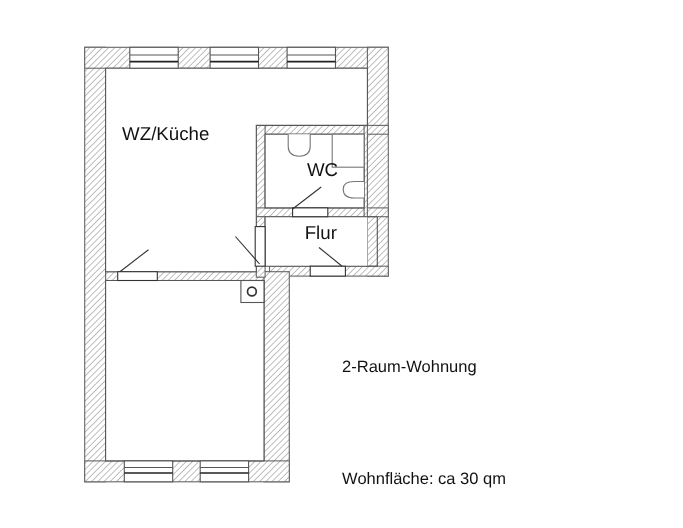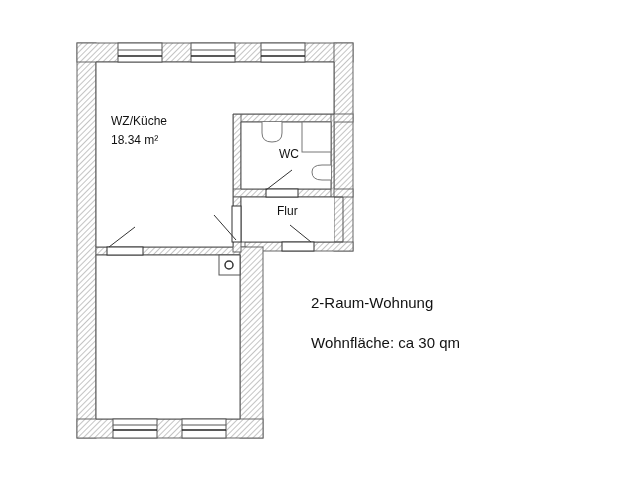--- a/index.html
+++ b/index.html
@@ -1,20 +1,20 @@
 <!DOCTYPE html>
 <html><head>
 <meta charset="utf-8">
 <style>
   html, body { margin:0; padding:0; background:#ffffff; }
   body { width:621px; height:480px; position:relative; overflow:hidden; font-family:"Liberation Sans", sans-serif; }
   svg.plan { position:absolute; left:0; top:0; }
-  .label { position:absolute; color:#111; font-family:"Liberation Sans", sans-serif; font-size:12px; line-height:19px; white-space:nowrap; }
+  .label { position:absolute; color:#111; font-family:"Liberation Sans", sans-serif; font-size:17px; line-height:19px; white-space:nowrap; }
   .info { position:absolute; left:311px; top:293px; font-family:"Liberation Sans", sans-serif; font-size:15px; line-height:20px; color:#111; }
-  .info div { white-space:pre; }
+  .info div { white-space:pre;margin-top:31px; }
 </style>
 </head>
 <body>
 
 <svg class="plan" width="621" height="480" viewBox="0 0 621 480">
   <defs>
     <pattern id="hatch" patternUnits="userSpaceOnUse" width="4" height="4" patternTransform="rotate(45)">
       <rect width="4" height="4" fill="#fff"></rect>
       <line x1="0" y1="0" x2="0" y2="4" stroke="#8a8a8a" stroke-width="1"></line>
     </pattern>
@@ -98,21 +98,20 @@
   </g>
 
   <g fill="#fff" stroke="#555">
     <rect x="219" y="255" width="21" height="20"></rect>
     <circle cx="229" cy="265" r="4" fill="none" stroke="#333" stroke-width="1.5"></circle>
   </g>
 </svg>
 
 <div class="label" style="left:111px; top:112px;">
   <div>WZ/Küche</div>
-  <div>18.34 m²</div>
 </div>
 
 <div class="label" style="left:248px; top:145px;margin-left:31px;">
   <div>WC</div>
 </div>
 
 <div class="label" style="left:277px; top:202px;">
   <div>Flur</div>
 </div>
 

